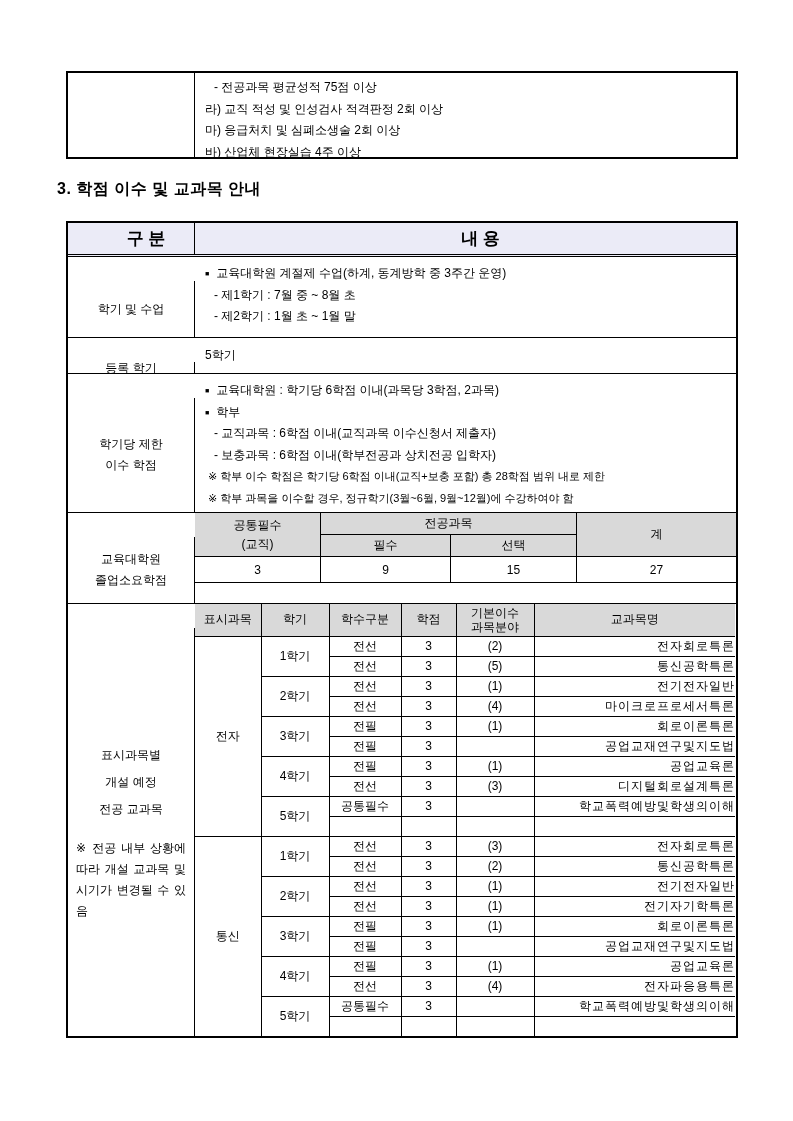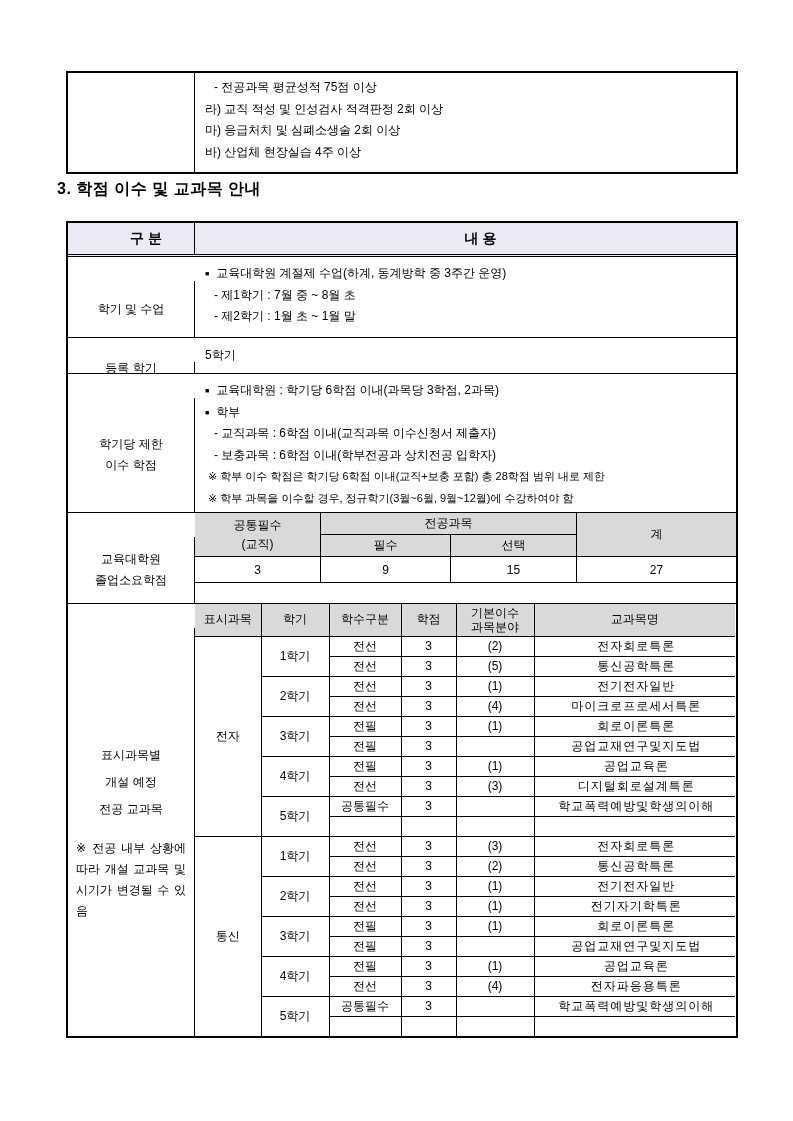--- a/index.html
+++ b/index.html
@@ -8,21 +8,21 @@
     position: relative;
     height: 1121px;
     font-family: "Liberation Sans", "DejaVu Sans", sans-serif;
     font-size: 12px;
     color: #000;
   }
 
   
   .top-table {
     position: absolute; left: 66px; top: 71px;
-    width: 672px; height: 103px;
+    width: 672px; height: 88px;
     border: 2px solid #000;
     display: flex;
   }
   .tt-label { width: 127px; border-right: 1px solid #000; flex-shrink: 0; }
   .tt-content { flex: 1; padding: 4px 10px; }
 
   .line { line-height: 21.5px; white-space: nowrap; }
   .line.indent { padding-left: 9px; }
   .line.small { font-size: 11px; padding-left: 3px; }
   .bullet { font-size: 7px; vertical-align: 1px; margin-right: 7px; }
@@ -39,21 +39,21 @@
     width: 672px;
     border: 2px solid #000;
   }
   .mt-header {
     display: flex; height: 34px;
     background: #ebebf7;
     border-bottom: 3px double #000;
   }
   .mt-header > div {
     display: flex; align-items: center; justify-content: center;
-    font-size: 14px; font-weight: bold; padding-left: 30px;
+    font-size: 17px; font-weight: bold; padding-left: 30px;
   }
   .mt-h1 { width: 127px; border-right: 1px solid #000; flex-shrink: 0; }
   .mt-h2 { flex: 1; }
 
   .mt-row { display: flex; align-items: stretch; }
   .mt-row + .mt-row { border-top: 1px solid #000; }
   .mt-label {
     width: 127px; flex-shrink: 0;
     border-right: 1px solid #000;
     display: flex; flex-direction: column;
@@ -105,21 +105,21 @@
     font-weight: normal; font-size: 12px;
     height: 20px; padding: 0;
     overflow: hidden; white-space: nowrap;
   }
   .courses thead th { background: #d9d9d9; height: 32px; border-top: none; }
   .courses th.two-line { font-size: 12px; line-height: 14px; }
   .courses .no-left { border-left: none; }
   .courses .no-right { border-right: none; }
   .courses .no-bottom { border-bottom: none; }
   .courses tr.last-row td { border-bottom: none; }
-  .courses td.c-name { text-align: center; padding-left: 3px; letter-spacing: 1px; }
+  .courses td.c-name { text-align: right; padding-left: 3px; letter-spacing: 1px; }
 </style>
 </head>
 <body>
 
 <div class="top-table">
   <div class="tt-label"></div>
   <div class="tt-content">
       <div class="line indent">- 전공과목 평균성적 75점 이상</div>
       <div class="line">라) 교직 적성 및 인성검사 적격판정 2회 이상</div>
       <div class="line">마) 응급처치 및 심폐소생술 2회 이상</div>

